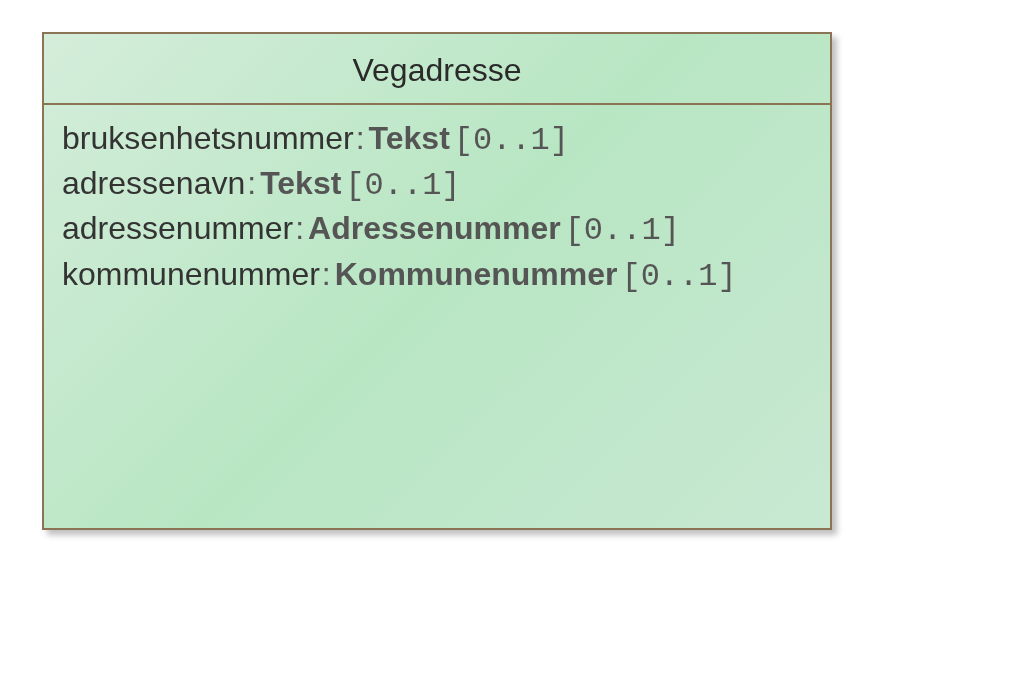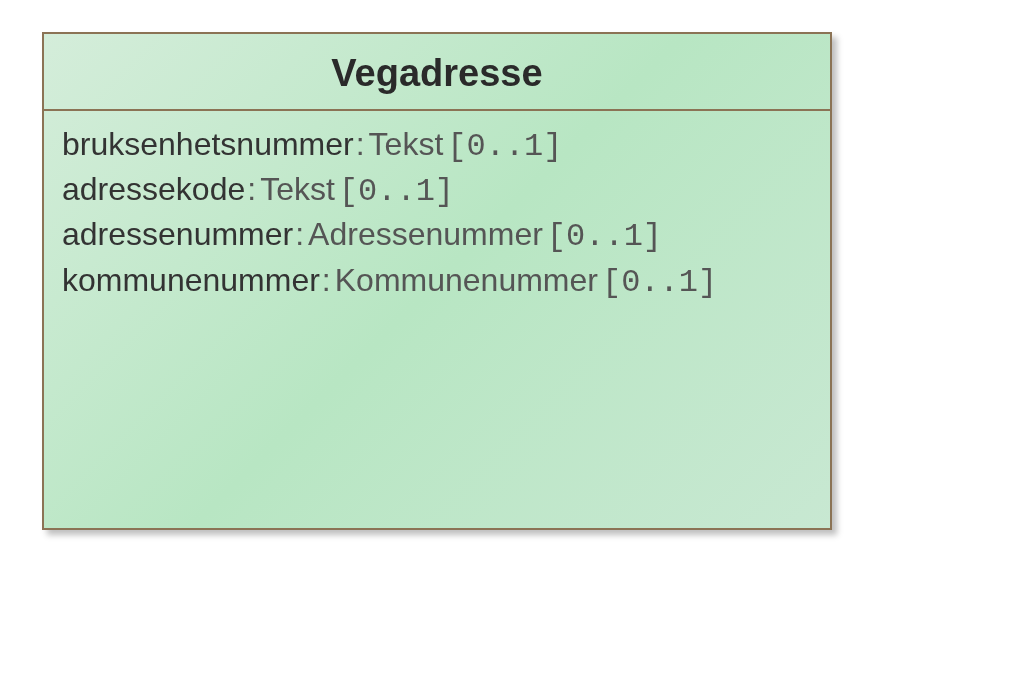--- a/index.html
+++ b/index.html
@@ -23,62 +23,63 @@
       border: 2px solid #8b7355;
       background: linear-gradient(135deg, #d4edda 0%, #b8e6c3 50%, #c8e8d2 100%);
       box-shadow: 5px 5px 6px rgba(0, 0, 0, 0.25);
     }
     .uml-class-header {
       text-align: center;
       padding: 18px 12px 14px 12px;
       border-bottom: 2px solid #8b7355;
     }
     .uml-class-name {
-      font-size: 38px;
-      font-weight: bold;
+      font-size: 32px;
+      font-weight: normal;
       color: #2a2a2a;
     }
     .uml-class-body {
       padding: 12px 18px;
     }
     .attribute-row {
       font-size: 32px;
       line-height: 1.35;
       color: #333;
       white-space: nowrap;
     }
     .attr-name {
       color: #333;
     }
     .attr-sep {
       color: #555;
       padding: 0 4px 0 2px;
     }
     .attr-type {
       color: #555;
+      font-weight: bold;
     }
     .attr-mult {
       color: #555;
       padding-left: 4px;
       font-family: Liberation Mono, monospace;
     }
   </style>
 </head>
 <body>
 
 <div class="uml-class">
   <div class="uml-class-header">
     <div class="uml-class-name">Vegadresse</div>
   </div>
   <div class="uml-class-body">
     <div class="attribute-row">
       <span class="attr-name">bruksenhetsnummer</span><span class="attr-sep">:</span><span class="attr-type">Tekst</span><span class="attr-mult">[0..1]</span>
     </div>
     <div class="attribute-row">
-      <span class="attr-name">adressekode</span><span class="attr-sep">:</span><span class="attr-type">Tekst</span><span class="attr-mult">[0..1]</span>
+      <span class="attr-name">adressenavn</span><span class="attr-sep">:</span><span class="attr-type">Tekst</span><span class="attr-mult">[0..1]</span>
     </div>
     <div class="attribute-row">
       <span class="attr-name">adressenummer</span><span class="attr-sep">:</span><span class="attr-type">Adressenummer</span><span class="attr-mult">[0..1]</span>
     </div>
     <div class="attribute-row">
       <span class="attr-name">kommunenummer</span><span class="attr-sep">:</span><span class="attr-type">Kommunenummer</span><span class="attr-mult">[0..1]</span>
     </div>
   </div>
 </div>
 

